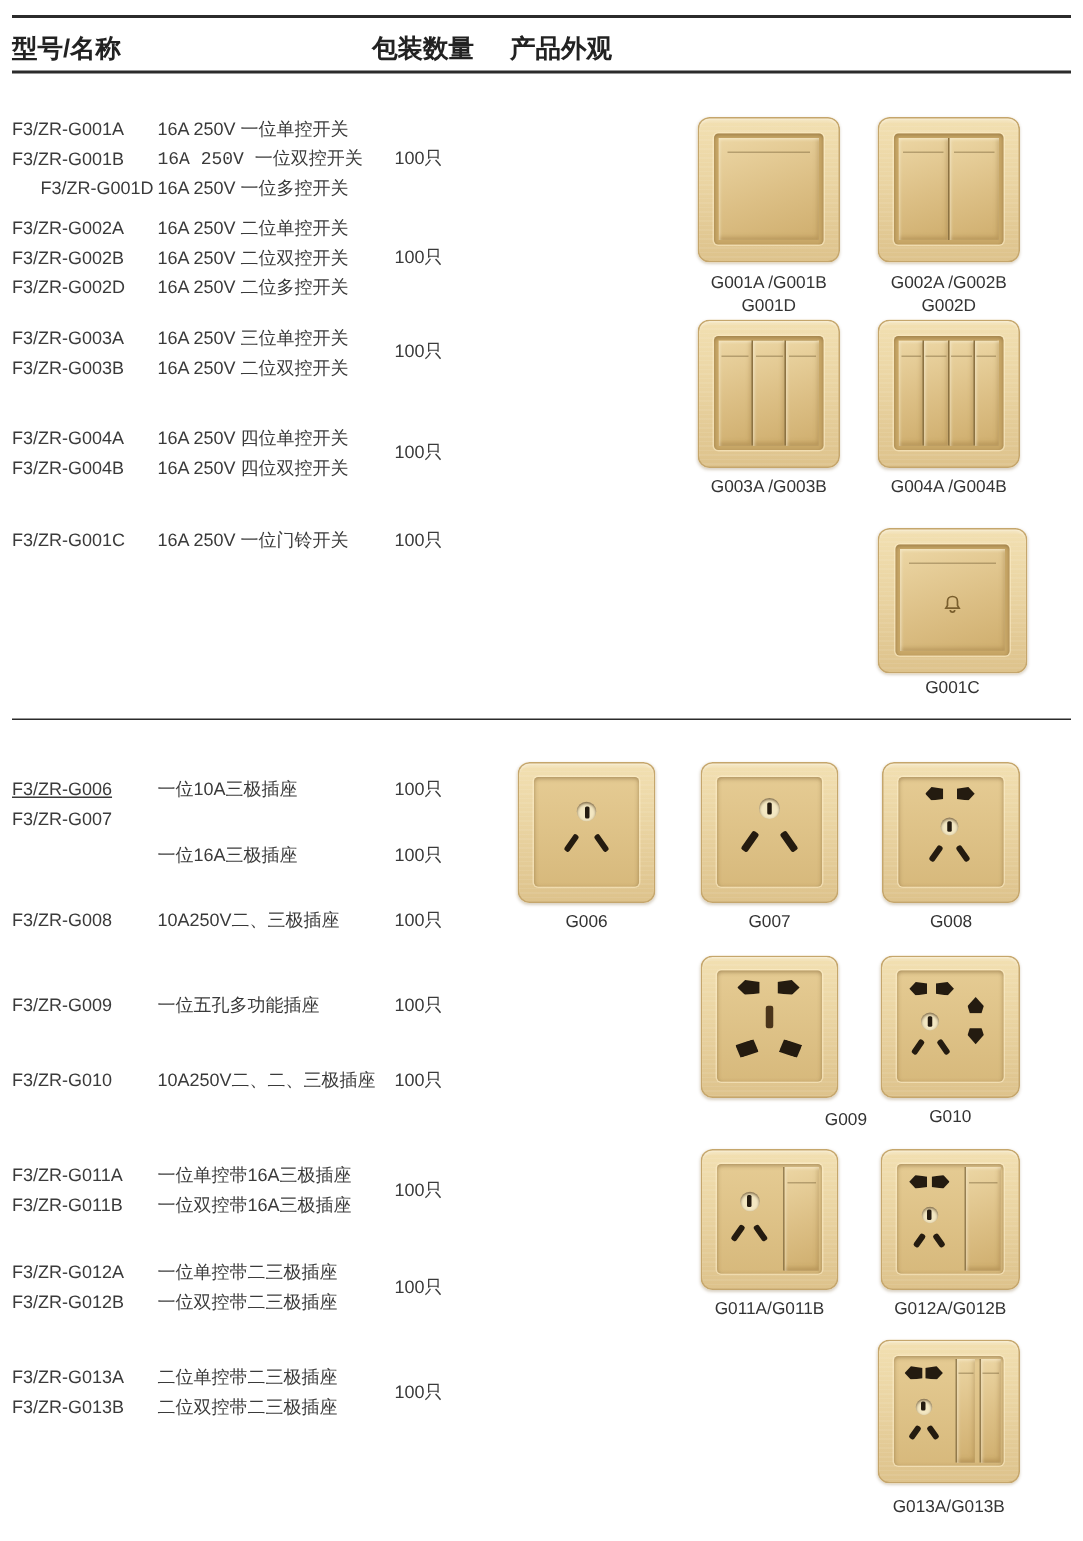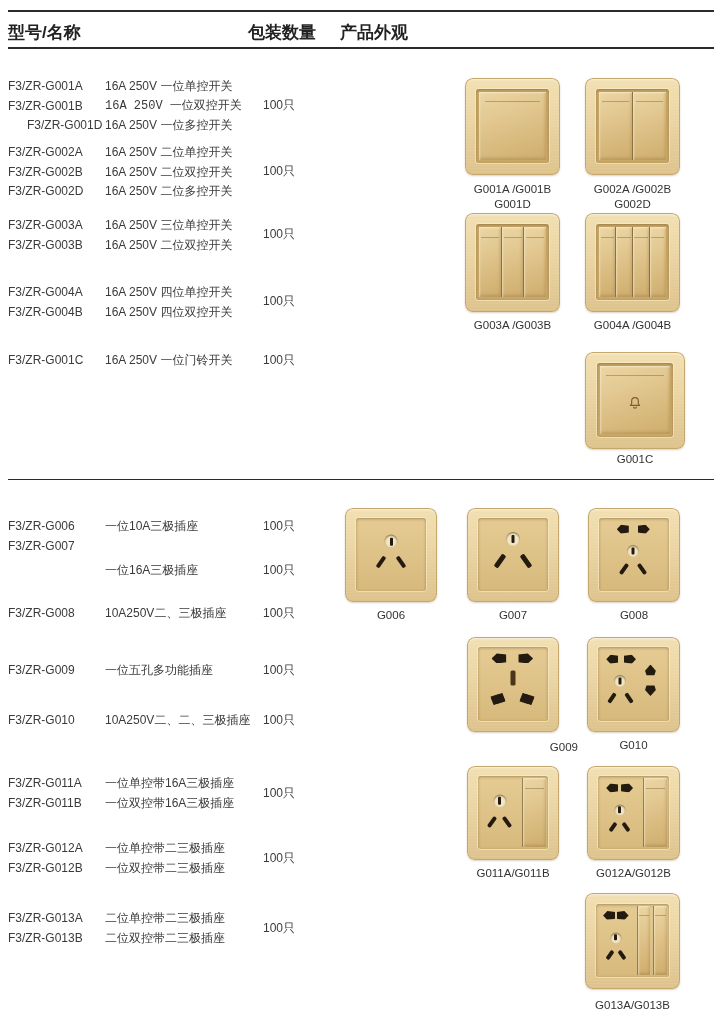--- a/index.html
+++ b/index.html
@@ -81,21 +81,21 @@
       <div class="txt" style="left: 105px; top: 236.5px;">16A 250V 二位双控开关</div>
       <div class="txt" style="left: 263px; top: 226px;">100只</div>
       <div class="txt" style="left: 8px; top: 284px;">F3/ZR-G004A</div>
       <div class="txt" style="left: 105px; top: 284px;">16A 250V 四位单控开关</div>
       <div class="txt" style="left: 8px; top: 303.5px;">F3/ZR-G004B</div>
       <div class="txt" style="left: 105px; top: 303.5px;">16A 250V 四位双控开关</div>
       <div class="txt" style="left: 263px; top: 293px;">100只</div>
       <div class="txt" style="left: 8px; top: 352px;">F3/ZR-G001C</div>
       <div class="txt" style="left: 105px; top: 352px;">16A 250V 一位门铃开关</div>
       <div class="txt" style="left: 263px; top: 352px;">100只</div>
-      <div class="txt" style="left: 8px; top: 518px;">F3/ZR-G006</div>
+      <div class="txt" style="left: 8px; top: 518px; text-decoration: underline;">F3/ZR-G006</div>
       <div class="txt" style="left: 105px; top: 518px;">一位10A三极插座</div>
       <div class="txt" style="left: 263px; top: 518px;">100只</div>
       <div class="txt" style="left: 8px; top: 538px;">F3/ZR-G007</div>
       <div class="txt" style="left: 105px; top: 562px;">一位16A三极插座</div>
       <div class="txt" style="left: 263px; top: 562px;">100只</div>
       <div class="txt" style="left: 8px; top: 605px;">F3/ZR-G008</div>
       <div class="txt" style="left: 105px; top: 605px;">10A250V二、三极插座</div>
       <div class="txt" style="left: 263px; top: 605px;">100只</div>
       <div class="txt" style="left: 8px; top: 662px;">F3/ZR-G009</div>
       <div class="txt" style="left: 105px; top: 662px;">一位五孔多功能插座</div>

